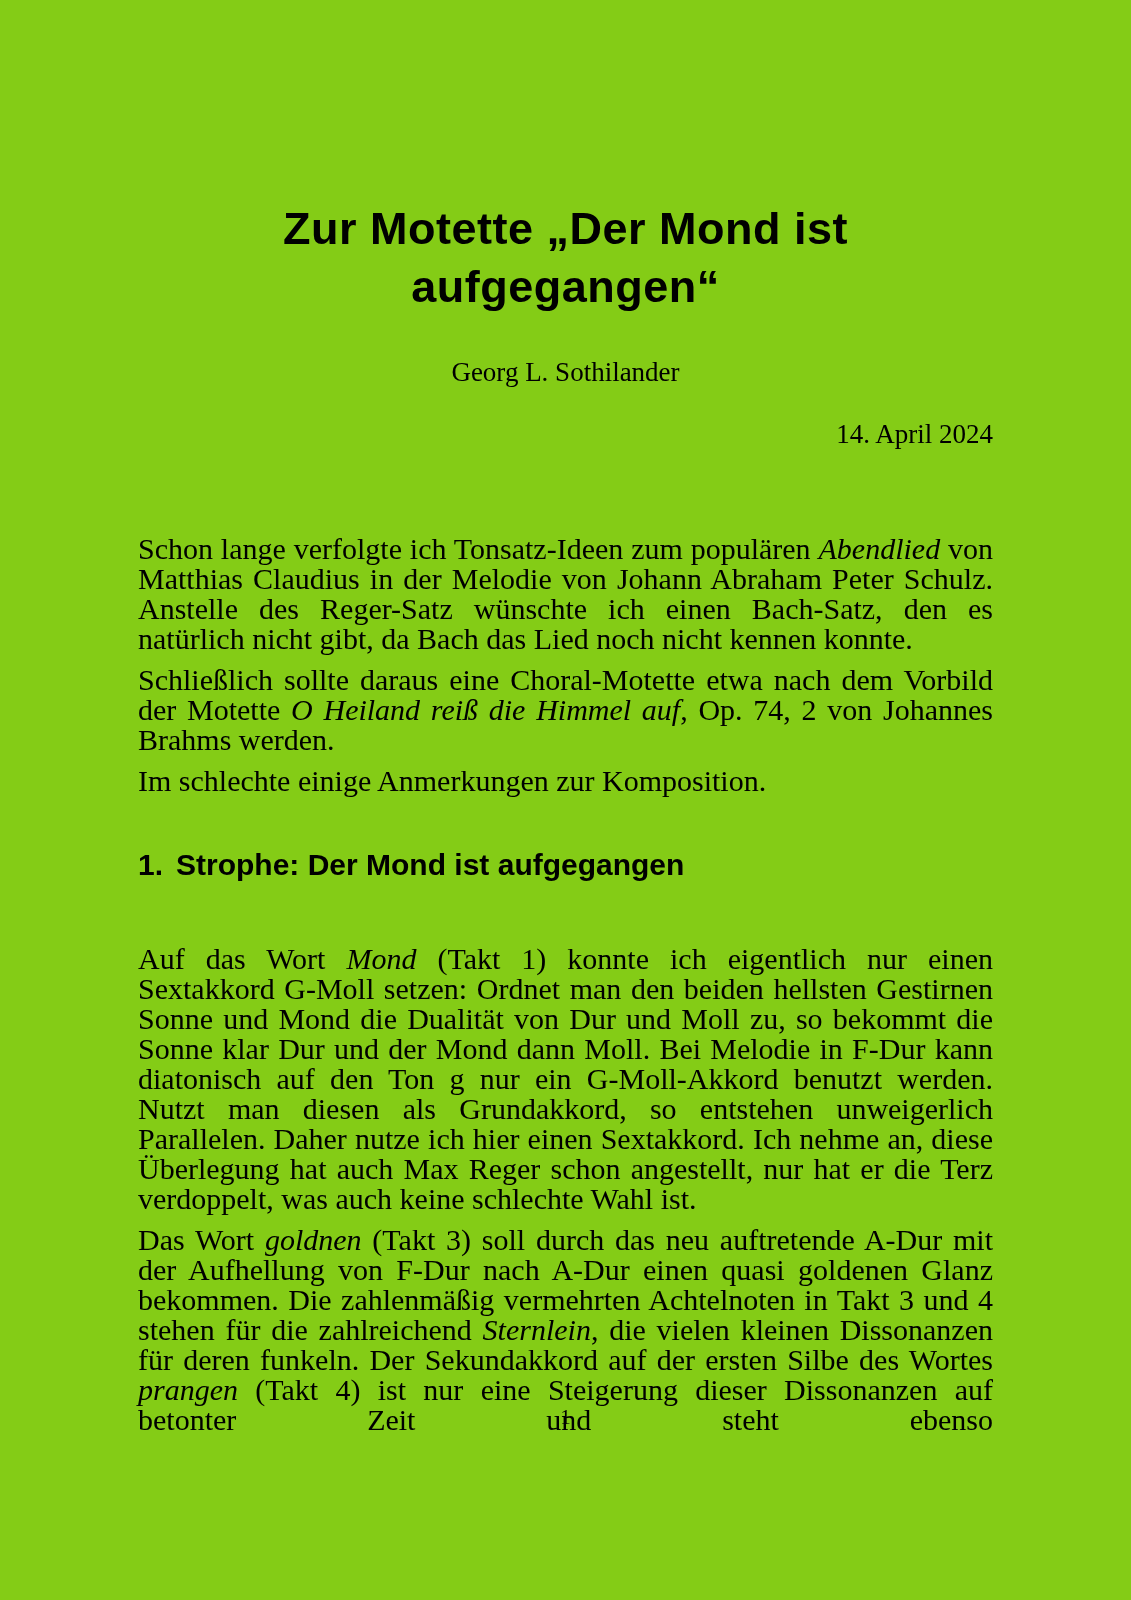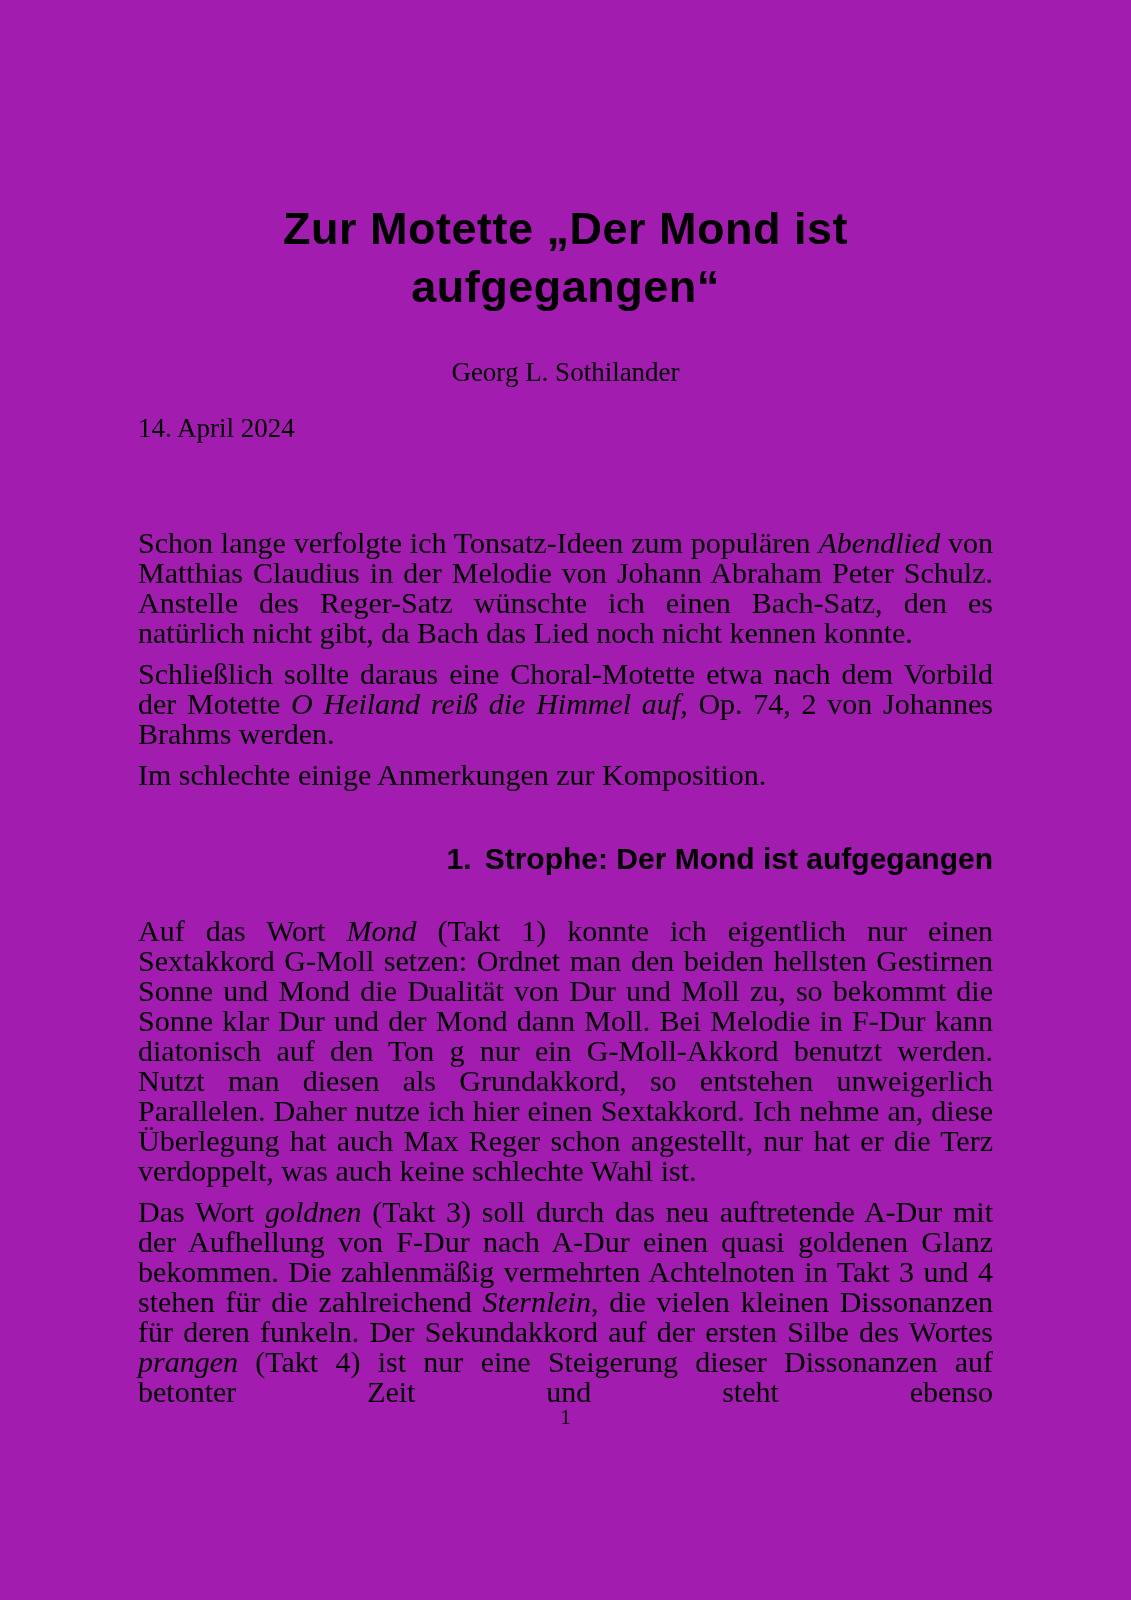--- a/index.html
+++ b/index.html
@@ -5,21 +5,21 @@
   html, body {
     margin: 0;
     padding: 0;
     background: #ffffff;
   }
   .page {
     position: relative;
     width: 1131px;
     height: 1600px;
     margin: 0 auto;
-    background: #a21caf;
+    background: #84cc16;
     color: #000000;
     box-sizing: border-box;
     padding: 0 138px;
     overflow: hidden;
     font-family: "Liberation Serif", "DejaVu Serif", serif;
   }
   .doc-title {
     padding-top: 200px;
     font-family: "Liberation Sans", "DejaVu Sans", sans-serif;
     font-weight: 700;
@@ -29,45 +29,44 @@
     letter-spacing: 0.5px;
   }
   .title-line { display: block; }
   .author {
     margin-top: 40px;
     font-size: 27px;
     line-height: 32px;
     text-align: center;
   }
   .date {
-    margin-top: 24px;
+    margin-top: 30px;
     font-size: 27px;
     line-height: 32px;
-    text-align: left;
+    text-align: right;
   }
   .body {
     margin-top: 84px;
   }
   .par {
     margin: 0 0 11px 0;
     font-size: 30px;
     line-height: 30px;
     text-align: justify;
     hyphens: auto;
     -webkit-hyphens: auto;
   }
   .par em { font-style: italic; }
   .par.continued { text-align-last: justify; margin-top: 8px; }
   .section-heading {
-    margin: 50px 0 38px 0;
+    margin: 50px 0 60px 0;
     font-family: "Liberation Sans", "DejaVu Sans", sans-serif;
     font-weight: 700;
     font-size: 30px;
     line-height: 38px;
-    text-align: right;
   }
   .sec-num { margin-right: 13px; }
   .page-number {
     position: absolute;
     left: 0;
     right: 0;
     top: 1402px;
     text-align: center;
     font-size: 21px;
     line-height: 30px;

